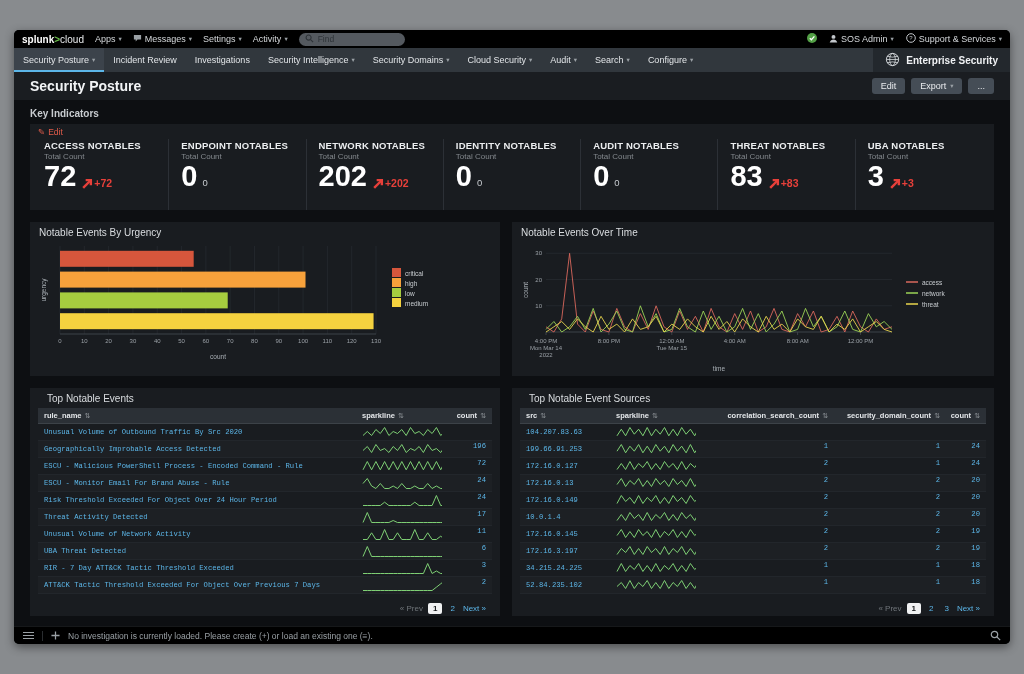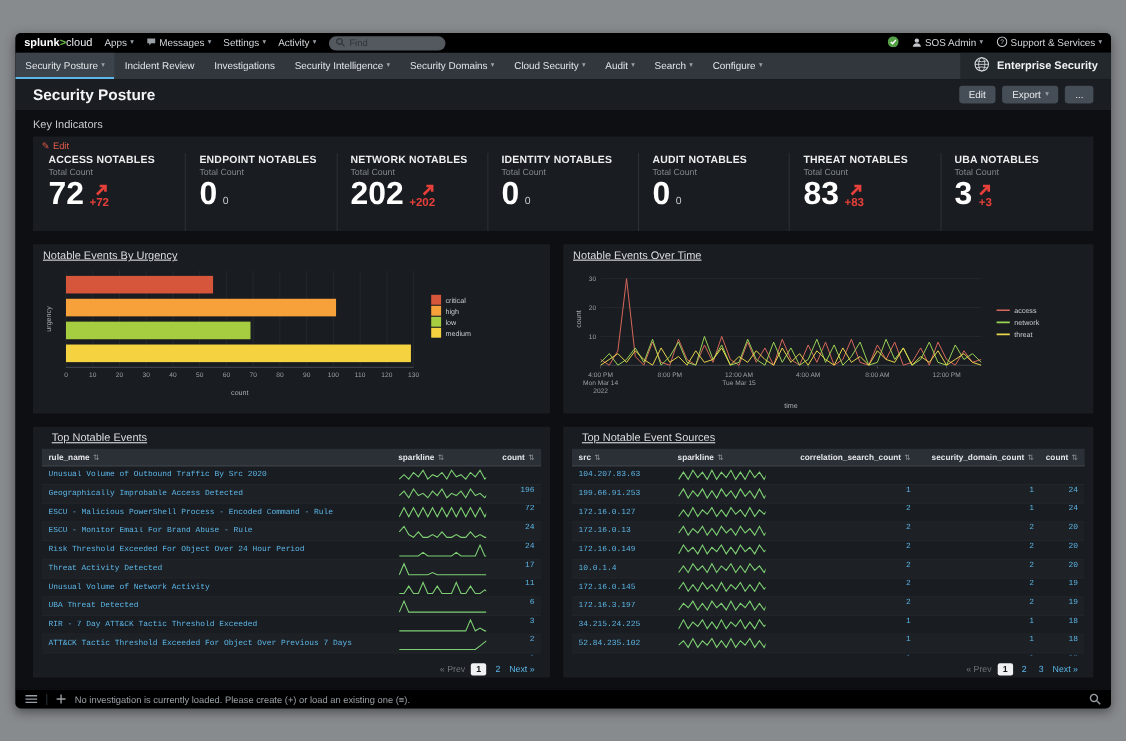--- a/index.html
+++ b/index.html
@@ -33,42 +33,42 @@
 
   
   .page-header { flex:0 0 28px; background:#1a1d21; display:flex; align-items:center; padding:0 16px; }
   .page-title { font-size:14px; font-weight:bold; color:#f2f4f6; }
   .header-actions { margin-left:auto; display:flex; gap:6px; }
   .hbtn { background:#454d56; color:#e9ebee; font-size:9px; padding:3px 9px; border-radius:3px; border:none;
           display:flex; align-items:center; gap:4px; cursor:pointer; font-family:"Liberation Sans",sans-serif; }
 
   
   .content { flex:1; padding:8px 16px 0; overflow:hidden; background:#0d0f12; }
-  .section-label { font-size:10px; color:#c8ccd0; margin:0 0 5px; }
+  .section-label { font-size:10px; color:#c8ccd0; margin:0 0 5px;font-weight:bold; }
 
   .kpi-panel { background:#191c20; height:86px; position:relative; padding:15px 2px 0; margin-bottom:12px; }
   .edit-link { position:absolute; top:3px; left:8px; color:#e25b4a; font-size:8.5px; display:flex; gap:3px;
                align-items:center; cursor:pointer; }
   .kpi-row { display:flex; height:100%; }
   .kpi { flex:1; padding:1px 12px; border-left:1px solid #2c3036; cursor:pointer; min-width:0; }
   .kpi:first-child { border-left:none; }
   .kpi-name { font-size:9.5px; font-weight:bold; color:#eceef0; letter-spacing:.2px; white-space:nowrap; }
   .kpi-sub { font-size:8px; color:#83888d; margin-top:1px; }
   .kpi-valrow { display:flex; align-items:flex-end; gap:5px; margin-top:2px; }
   .kpi-value { font-size:29px; font-weight:bold; color:#fff; line-height:0.95; }
-  .kpi-delta { display:flex; flex-direction:column; align-items:flex-end; line-height:1; padding-bottom:1px; }
+  .kpi-delta { display:flex; flex-direction:row; align-items:center; line-height:1; padding-bottom:1px; }
   .delta-up { color:#e8403a; font-weight:bold; font-size:10.5px; }
   .delta-flat { color:#c8ccd0; font-size:9.5px; padding-bottom:2px; }
 
   .charts-row { display:flex; gap:12px; height:154px; }
   .tables-row { display:flex; gap:12px; margin-top:12px; height:228px; }
   .panel { background:#191c20; overflow:hidden; }
   .panel.left { flex:0 0 470px; width:470px; }
   .panel.right { flex:1; min-width:0; }
-  .panel-title { font-size:10px; color:#dadde0; padding:5px 9px 2px;text-decoration:underline; }
+  .panel-title { font-size:10px; color:#dadde0; padding:5px 9px 2px; }
   .chart-box { padding:0 8px; }
   svg text { font-family:"Liberation Sans",sans-serif; }
   .tick { font-size:6px; fill:#9aa0a6; text-anchor:middle; }
   .ytick { font-size:6px; fill:#9aa0a6; text-anchor:end; }
   .axis { font-size:6.5px; fill:#aab0b6; text-anchor:middle; }
   .leg { font-size:6.5px; fill:#c9cdd1; }
 
   .table-panel { display:flex; flex-direction:column; padding:0 8px; }
   .thead { display:flex; background:#2b3036; border-bottom:1px solid #3c4248; font-size:7.5px; font-weight:bold;
            color:#e4e7ea; flex:0 0 16px; align-items:center; margin-top:2px; }

